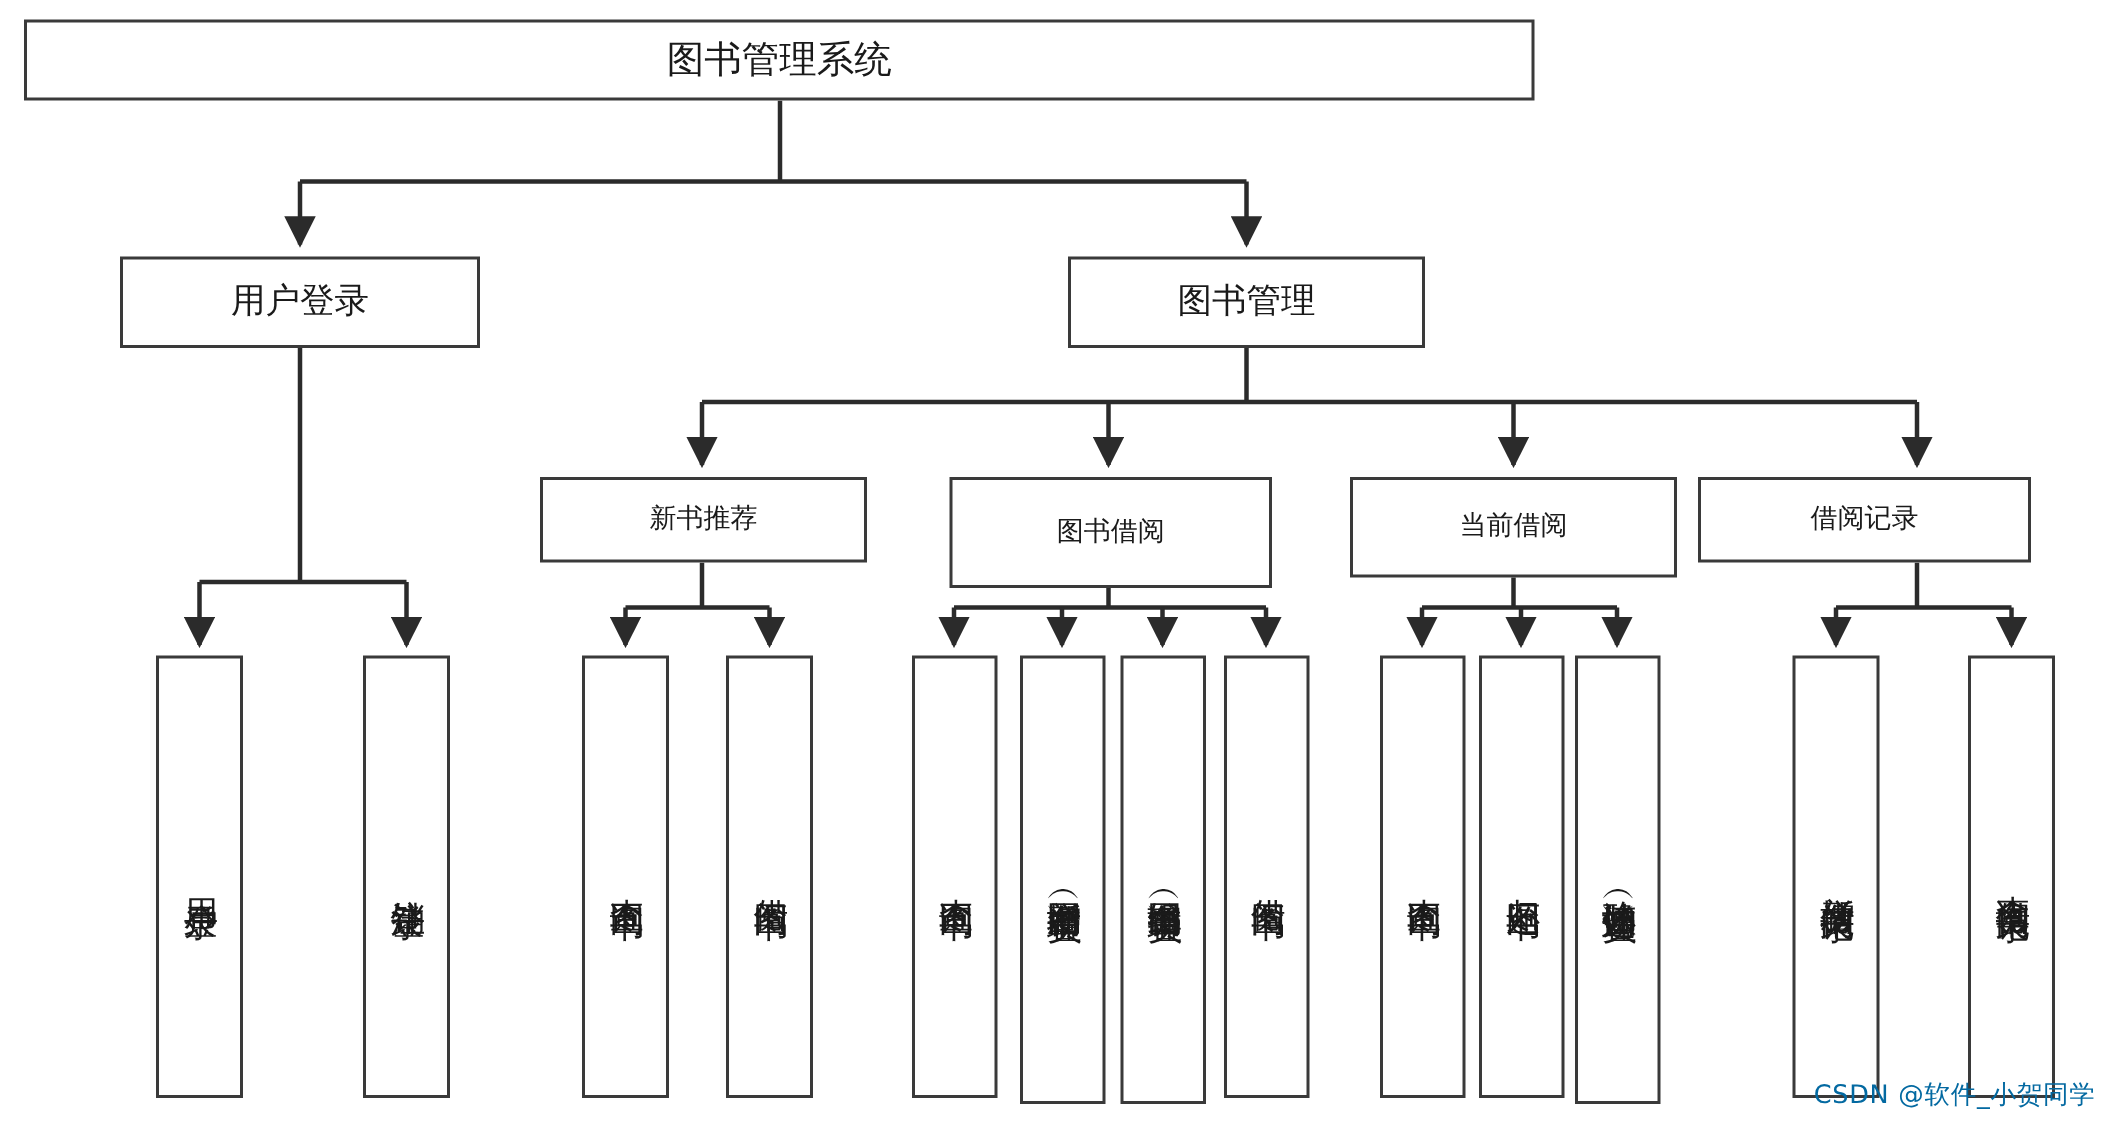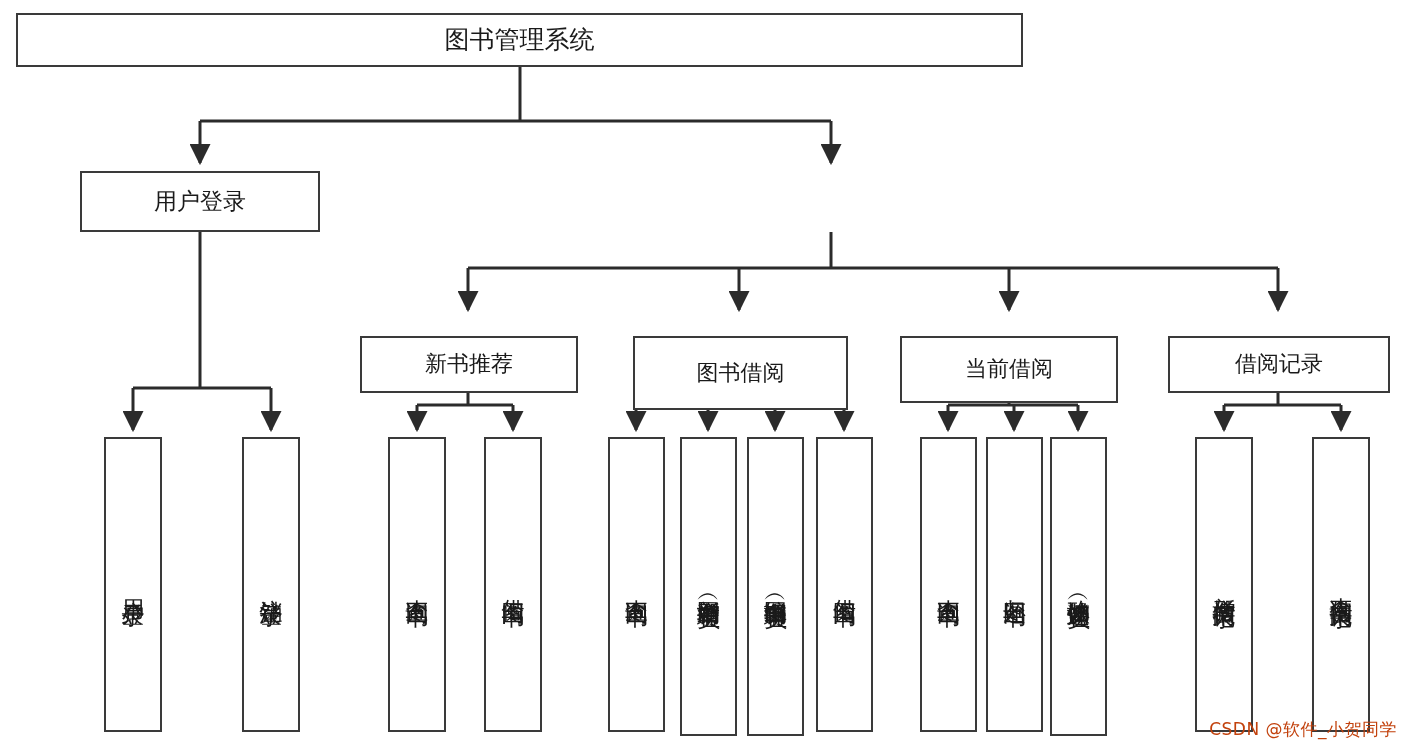--- a/index.html
+++ b/index.html
@@ -42,22 +42,21 @@
     line-height: 1.12;
     white-space: nowrap;
   }
   .node.root {
     font-size: 25px;
   }
   .node.lvl2 {
     font-size: 23px;
   }
   .node.lvl3 {
-    font-size: 22px;
-    margin-top: 18px;
+    font-size: 18px;
   }
   .node.leaf {
     font-size: 23px;
     align-items: center;
     justify-content: center;
   }
   .node.leaf .label {
     writing-mode: vertical-rl;
     text-orientation: upright;
     letter-spacing: 2px;
@@ -65,21 +64,21 @@
     white-space: nowrap;
   }
   .node.leaf.tall .label {
     letter-spacing: 1px;
   }
   .watermark {
     position: absolute;
     right: 8px;
     bottom: 6px;
     font-size: 17px;
-    color: #c2410c;
+    color: #0369a1;
     letter-spacing: 0.5px;
     white-space: nowrap;
   }
 </style>
 </head>
 <body>
 
 <div id="canvas">
 
   <svg class="edges" viewBox="0 0 1405 747" xmlns="http://www.w3.org/2000/svg">
@@ -133,31 +132,34 @@
     </g>
   </svg>
 
   <div class="node root" style="left:16px; top:13px; width:1007px; height:54px;">
     <span class="label">图书管理系统</span>
   </div>
 
   <div class="node lvl2" style="left:80px; top:171px; width:240px; height:61px;">
     <span class="label">用户登录</span>
   </div>
+  <div class="node lvl2" style="left:712px; top:171px; width:238px; height:61px;">
+    <span class="label">图书管理</span>
+  </div>
 
   <div class="node lvl3" style="left:360px; top:318px; width:218px; height:57px;">
     <span class="label">新书推荐</span>
   </div>
   <div class="node lvl3" style="left:633px; top:318px; width:215px; height:74px;">
     <span class="label">图书借阅</span>
   </div>
   <div class="node lvl3" style="left:900px; top:318px; width:218px; height:67px;">
     <span class="label">当前借阅</span>
   </div>
-  <div class="node lvl3" style="left:1168px; top:318px; width:222px; height:57px;">
+  <div class="node lvl3" style="left:1132px; top:318px; width:222px; height:57px;">
     <span class="label">借阅记录</span>
   </div>
 
   <div class="node leaf" style="left:104px; top:437px; width:58px; height:295px;">
     <span class="label">用户登录</span>
   </div>
   <div class="node leaf" style="left:242px; top:437px; width:58px; height:295px;">
     <span class="label">注销登录</span>
   </div>
 

